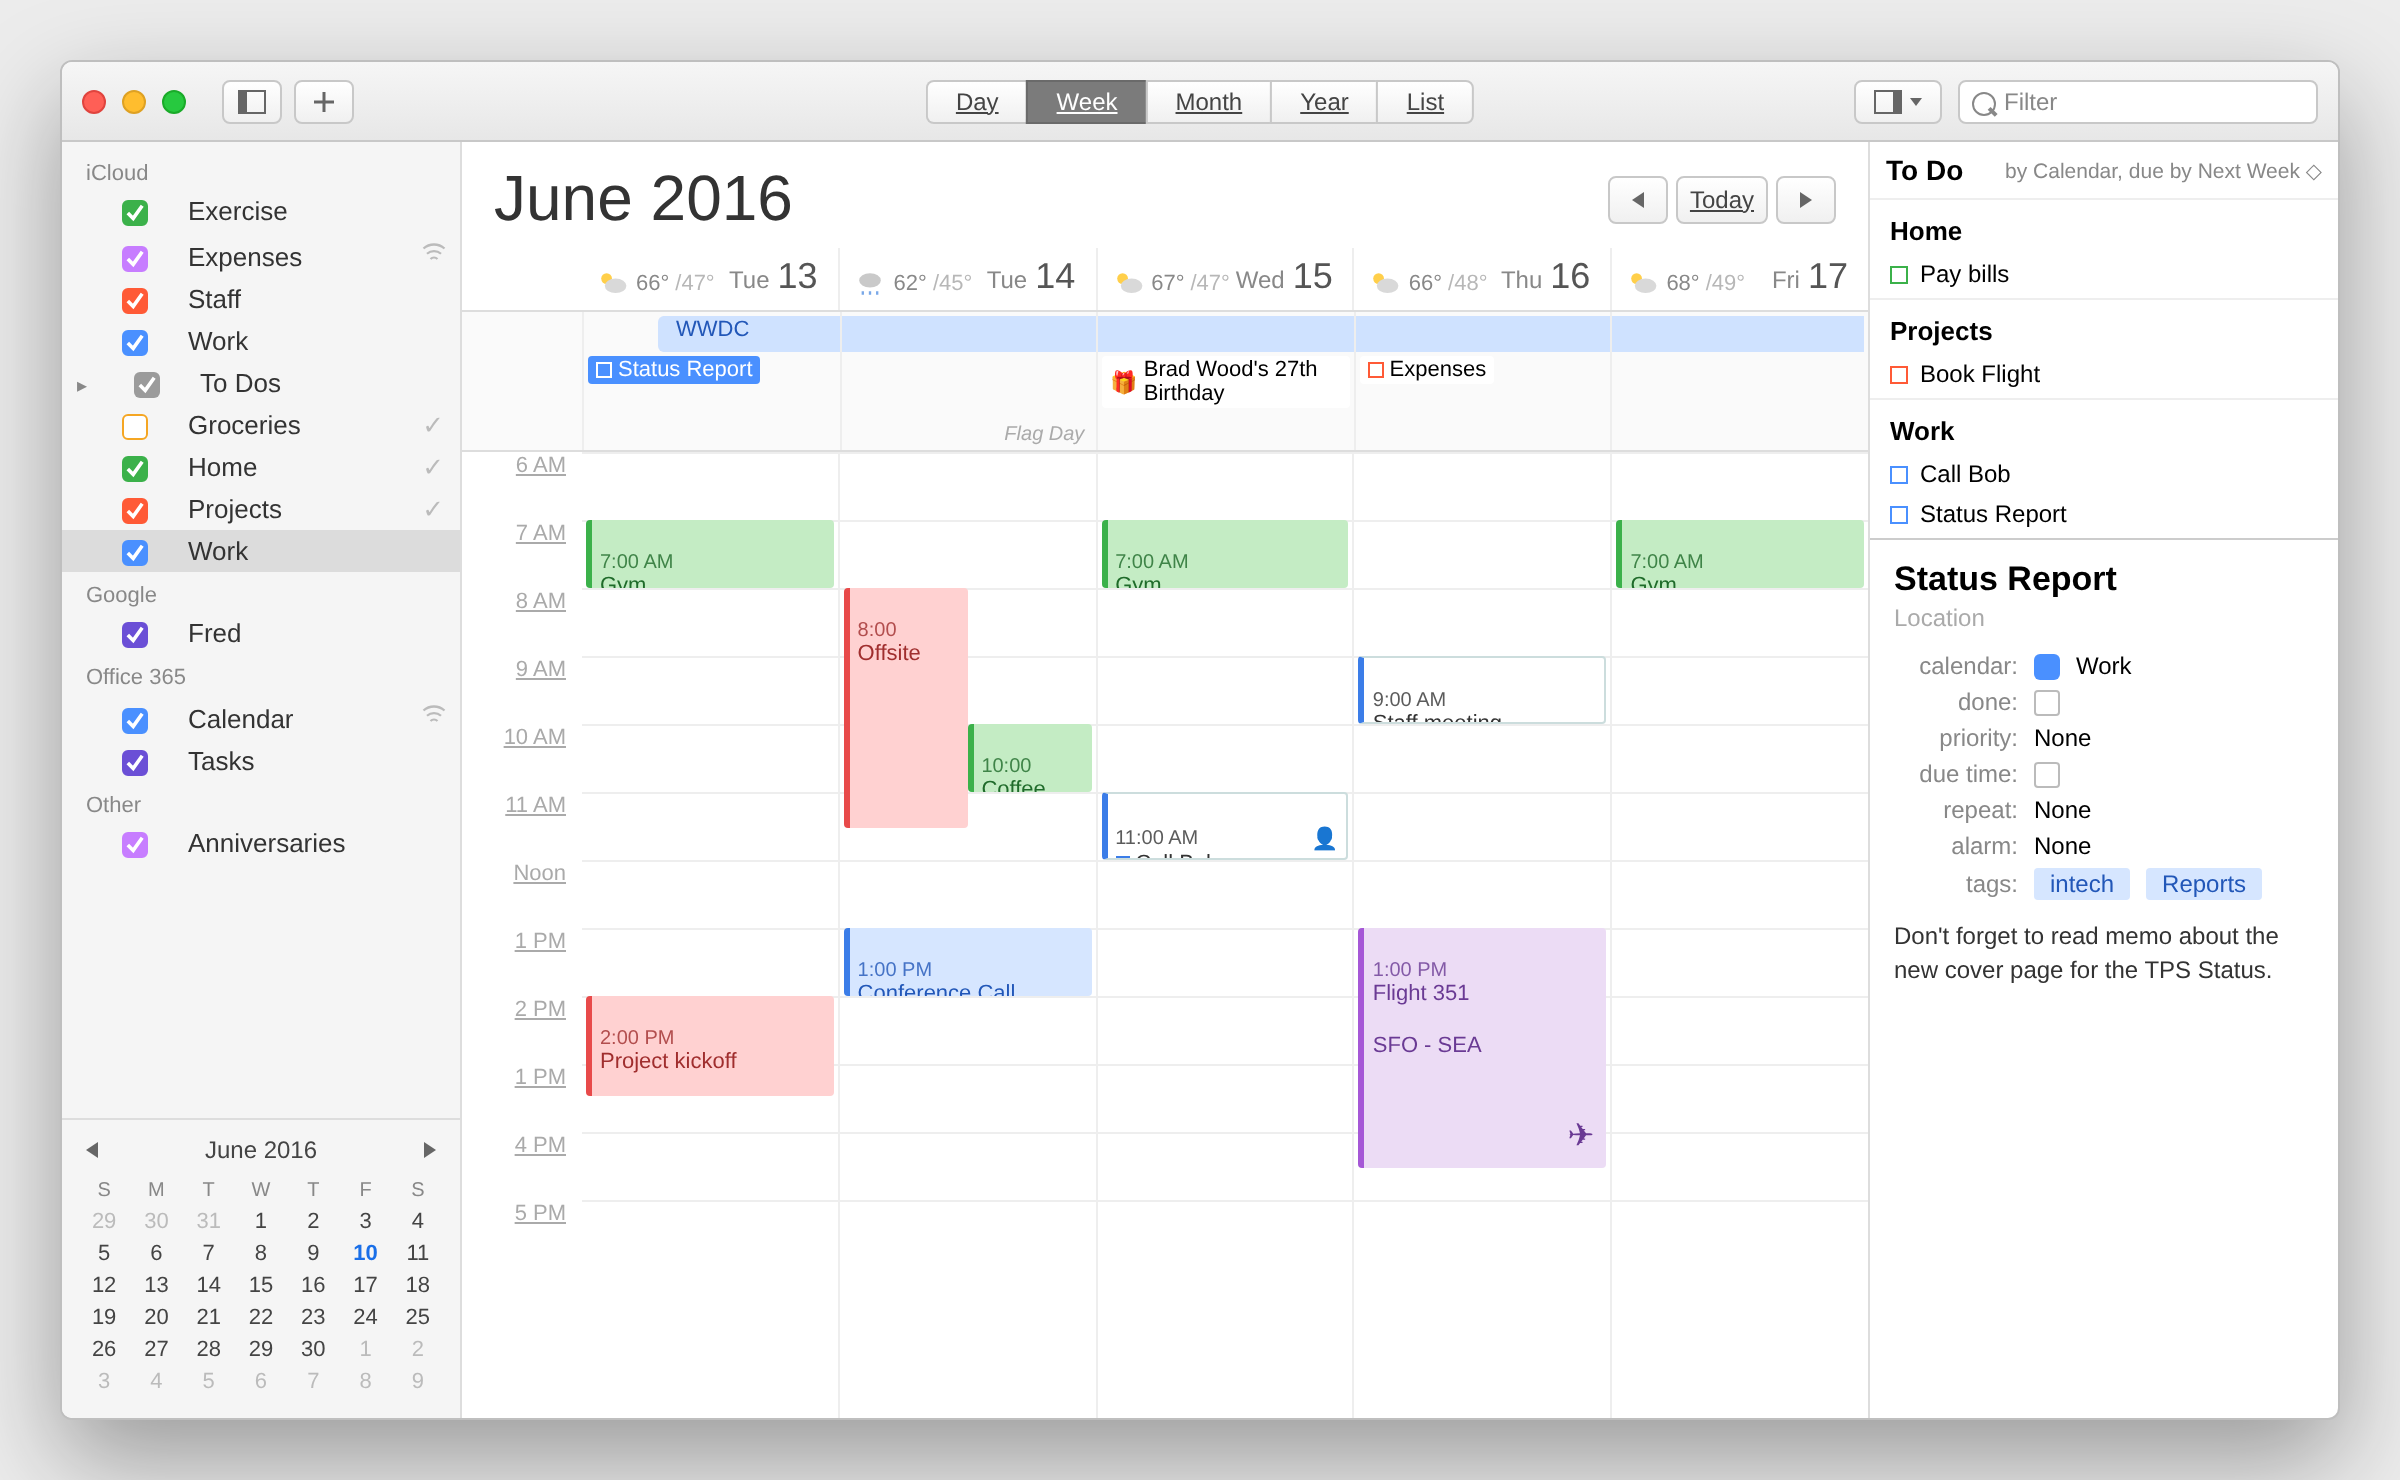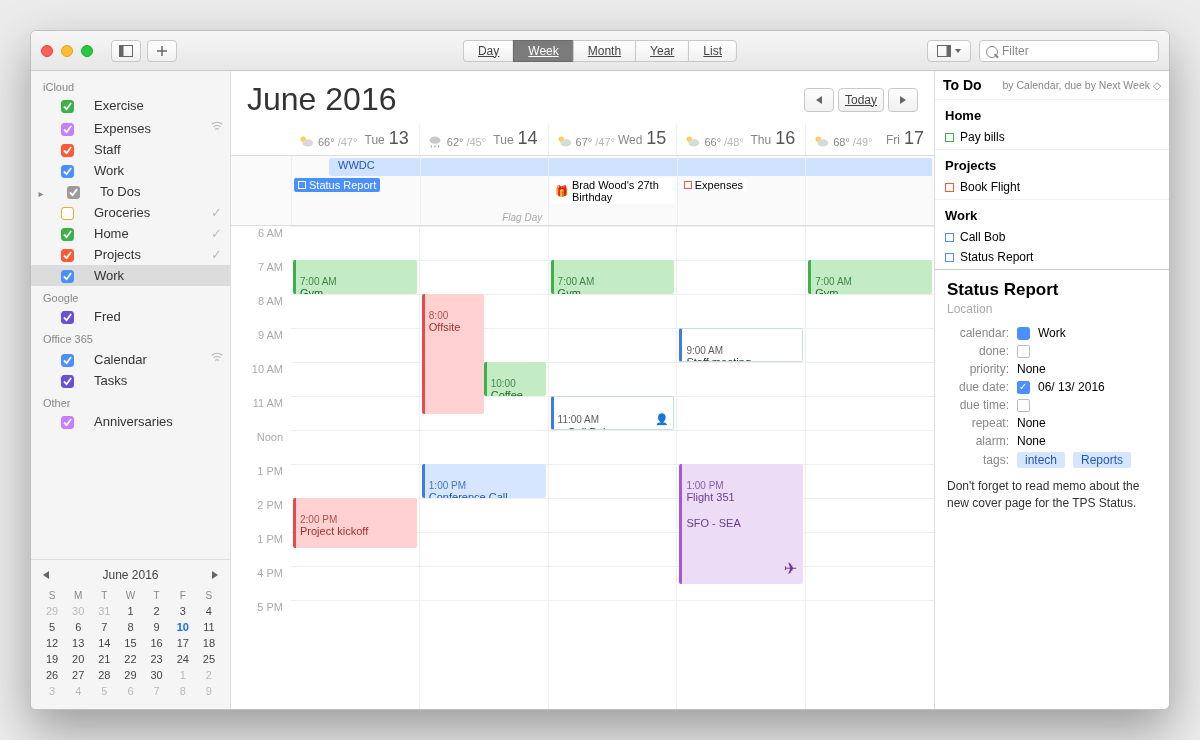--- a/index.html
+++ b/index.html
@@ -80,21 +80,21 @@
   .allday .col { flex:1; border-left:1px solid #eee; position:relative; padding:2px; }
   .allday .col:first-child{border-left:none;}
   .banner { position:absolute; left:62px; right:2px; top:2px; height:18px; background:#cfe2ff; border-radius:3px 0 0 3px;
     font-size:11px;color:#2257b8; padding:1px 6px; border-left:3px solid #cfe2ff;margin-left:36px;}
   .chip { font-size:11px; background:#fff; padding:1px 4px; display:inline-flex; align-items:center; gap:3px; margin-top:20px; border-radius:2px;}
   .chip .sq{width:8px;height:8px;border:1.5px solid;}
   .chip.filled{background:#4a90ff;color:#fff;}
   .chip.filled .sq{border-color:#fff;}
 
   .grid { flex:1; display:flex; overflow:hidden; position:relative; }
-  .times { width:60px; text-align:right; padding-right:8px; font-size:11px; color:#aaa; }
+  .times { width:60px; text-align:right; padding-right:8px; font-size:11px; color:#aaa;text-decoration:underline; }
   .times div{ height:34px; border-top:1px solid transparent;}
   .gridcols{ flex:1; display:flex; position:relative; }
   .gridcols .col{ flex:1; border-left:1px solid #eee; position:relative; }
   .gridcols .col:first-child{border-left:none;}
   .hline{ position:absolute; left:0;right:0;border-top:1px solid #eee; }
   .event { position:absolute; left:2px; right:2px; border-radius:2px; padding:16px 4px; font-size:11px; overflow:hidden; border-left:3px solid; }
   .event .t{font-size:10px;color:inherit;opacity:0.8;}
   .event.green{background:#c4ecc4;border-color:#3bb14a;color:#1f6b2a;}
   .event.red{background:#ffd1d1;border-color:#e84a4a;color:#a02e2e;}
   .event.blue{background:#d6e6ff;border-color:#3b7de8;color:#2257b8;}
@@ -610,25 +610,20 @@
           </div>
         <div class="row">
             <span class="lbl">done:</span>
             <span class="cbox"></span>
           </div>
         <div class="row">
             <span class="lbl">priority:</span>
             <span>None</span>
           </div>
         <div class="row">
-            <span class="lbl">due date:</span>
-            <span class="cbox on"></span>
-            <span>06/ 13/ 2016</span>
-          </div>
-        <div class="row">
             <span class="lbl">due time:</span>
             <span class="cbox"></span>
           </div>
         <div class="row">
             <span class="lbl">repeat:</span>
             <span>None</span>
           </div>
         <div class="row">
             <span class="lbl">alarm:</span>
             <span>None</span>

